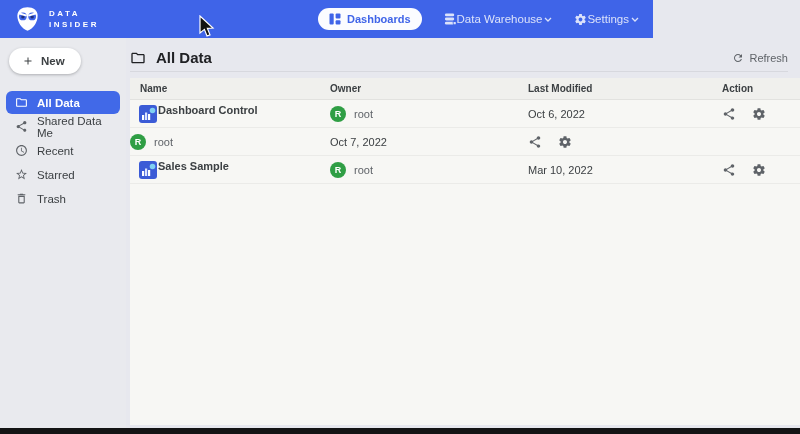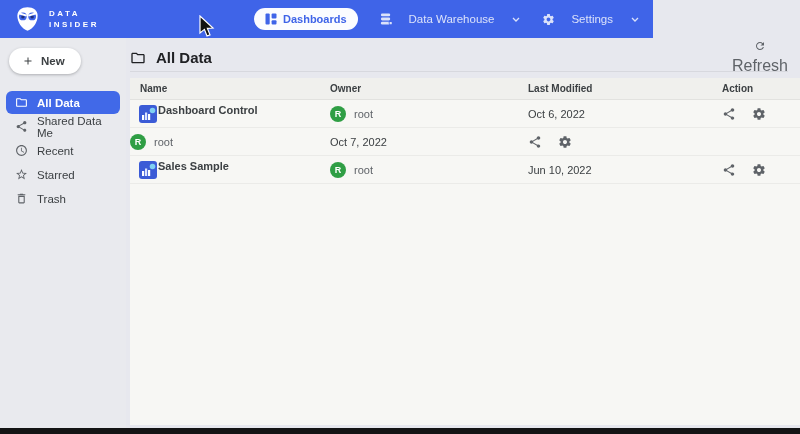--- a/index.html
+++ b/index.html
@@ -23,21 +23,21 @@
   .brand-text { color:#fff; font-size:8px; font-weight:bold; letter-spacing:2.5px; line-height:1.4; }
   .topbar-right { margin-left:auto; display:flex; align-items:center; gap:22px; }
   .pill-btn {
     background:#fbfcff; border:none; border-radius:11px;
     display:flex; align-items:center; gap:6px;
     padding:5px 11px; cursor:pointer;
     color:#3f64e8; font-size:11px; font-weight:bold;
     font-family:"Liberation Sans", sans-serif;
   }
   .top-link {
-    display:flex; align-items:center; gap:16px;
+    display:flex; align-items:center; gap:0;
     color:#dbe2fa; font-size:11.5px; cursor:pointer;
   }
   .chev { margin-left:2px; }
 
   
   .cursor { position:absolute; left:199px; top:15px; z-index:50; }
 
   
   .sidebar {
     position:absolute; top:38px; left:0; width:126px; height:390px;
@@ -67,22 +67,22 @@
   
   .titlebar {
     position:absolute; left:130px; top:44px; width:658px; height:28px;
     display:flex; align-items:center;
     border-bottom:1px solid #d7d8de;
   }
   .title-left { display:flex; align-items:center; gap:10px; color:#202124; }
   .page-title { font-size:15px; font-weight:bold; }
   .refresh-btn {
     margin-left:auto; display:flex; align-items:center; gap:5px;
-    color:#5f6368; font-size:16px; cursor:pointer;
-    background:none; border:none; font-family:"Liberation Sans", sans-serif;flex-direction:column;
+    color:#5f6368; font-size:11px; cursor:pointer;
+    background:none; border:none; font-family:"Liberation Sans", sans-serif;
   }
 
   .card {
     position:absolute; left:130px; top:78px; width:718px; height:347px;
     background:#f7f7f4;
   }
   .thead {
     display:grid; grid-template-columns:200px 198px 194px 66px;
     height:22px; align-items:center;
     background:#f0f0ed; border-bottom:1px solid #e2e2df;
@@ -325,21 +325,21 @@
         <rect x="7" y="8.5" width="2.2" height="7.5" fill="#dbe4ff"></rect>
         <rect x="10" y="10" width="2.2" height="6" fill="#fff"></rect>
         <circle cx="14.5" cy="6.5" r="2.8" fill="#7fd0f2"></circle>
       </svg>
       <span>Sales Sample</span>
     </div>
     <div class="cell-owner">
       <span class="avatar">R</span>
       <span>root</span>
     </div>
-    <div class="cell-date">Jun 10, 2022</div>
+    <div class="cell-date">Mar 10, 2022</div>
     <div class="cell-action">
       <span class="act-ic">
         <svg width="14" height="14" viewBox="0 0 24 24" fill="#5f6368">
             <path d="M18 16.08c-.76 0-1.44.3-1.96.77L8.91 12.7c.05-.23.09-.46.09-.7s-.04-.47-.09-.7l7.05-4.11c.54.5 1.25.81 2.04.81 1.66 0 3-1.34 3-3s-1.34-3-3-3-3 1.34-3 3c0 .24.04.47.09.7L8.04 9.81C7.5 9.31 6.79 9 6 9c-1.66 0-3 1.34-3 3s1.34 3 3 3c.79 0 1.5-.31 2.04-.81l7.12 4.16c-.05.21-.08.43-.08.65 0 1.61 1.31 2.92 2.92 2.92s2.92-1.31 2.92-2.92-1.31-2.92-2.92-2.92z"></path>
           </svg>
       </span>
       <span class="act-ic">
         <svg width="14" height="14" viewBox="0 0 24 24" fill="#5f6368">
             <path d="M19.43 12.98c.04-.32.07-.64.07-.98s-.03-.66-.07-.98l2.11-1.65c.19-.15.24-.42.12-.64l-2-3.46c-.12-.22-.39-.3-.61-.22l-2.49 1c-.52-.4-1.08-.73-1.69-.98l-.38-2.65C14.46 2.18 14.25 2 14 2h-4c-.25 0-.46.18-.49.42l-.38 2.65c-.61.25-1.17.59-1.69.98l-2.49-1c-.23-.09-.49 0-.61.22l-2 3.46c-.13.22-.07.49.12.64l2.11 1.65c-.04.32-.07.65-.07.98s.03.66.07.98l-2.11 1.65c-.19.15-.24.42-.12.64l2 3.46c.12.22.39.3.61.22l2.49-1c.52.4 1.08.73 1.69.98l.38 2.65c.03.24.24.42.49.42h4c.25 0 .46-.18.49-.42l.38-2.65c.61-.25 1.17-.59 1.69-.98l2.49 1c.23.09.49 0 .61-.22l2-3.46c.12-.22.07-.49-.12-.64l-2.11-1.65zM12 15.5c-1.93 0-3.5-1.57-3.5-3.5s1.57-3.5 3.5-3.5 3.5 1.57 3.5 3.5-1.57 3.5-3.5 3.5z"></path>
           </svg>

